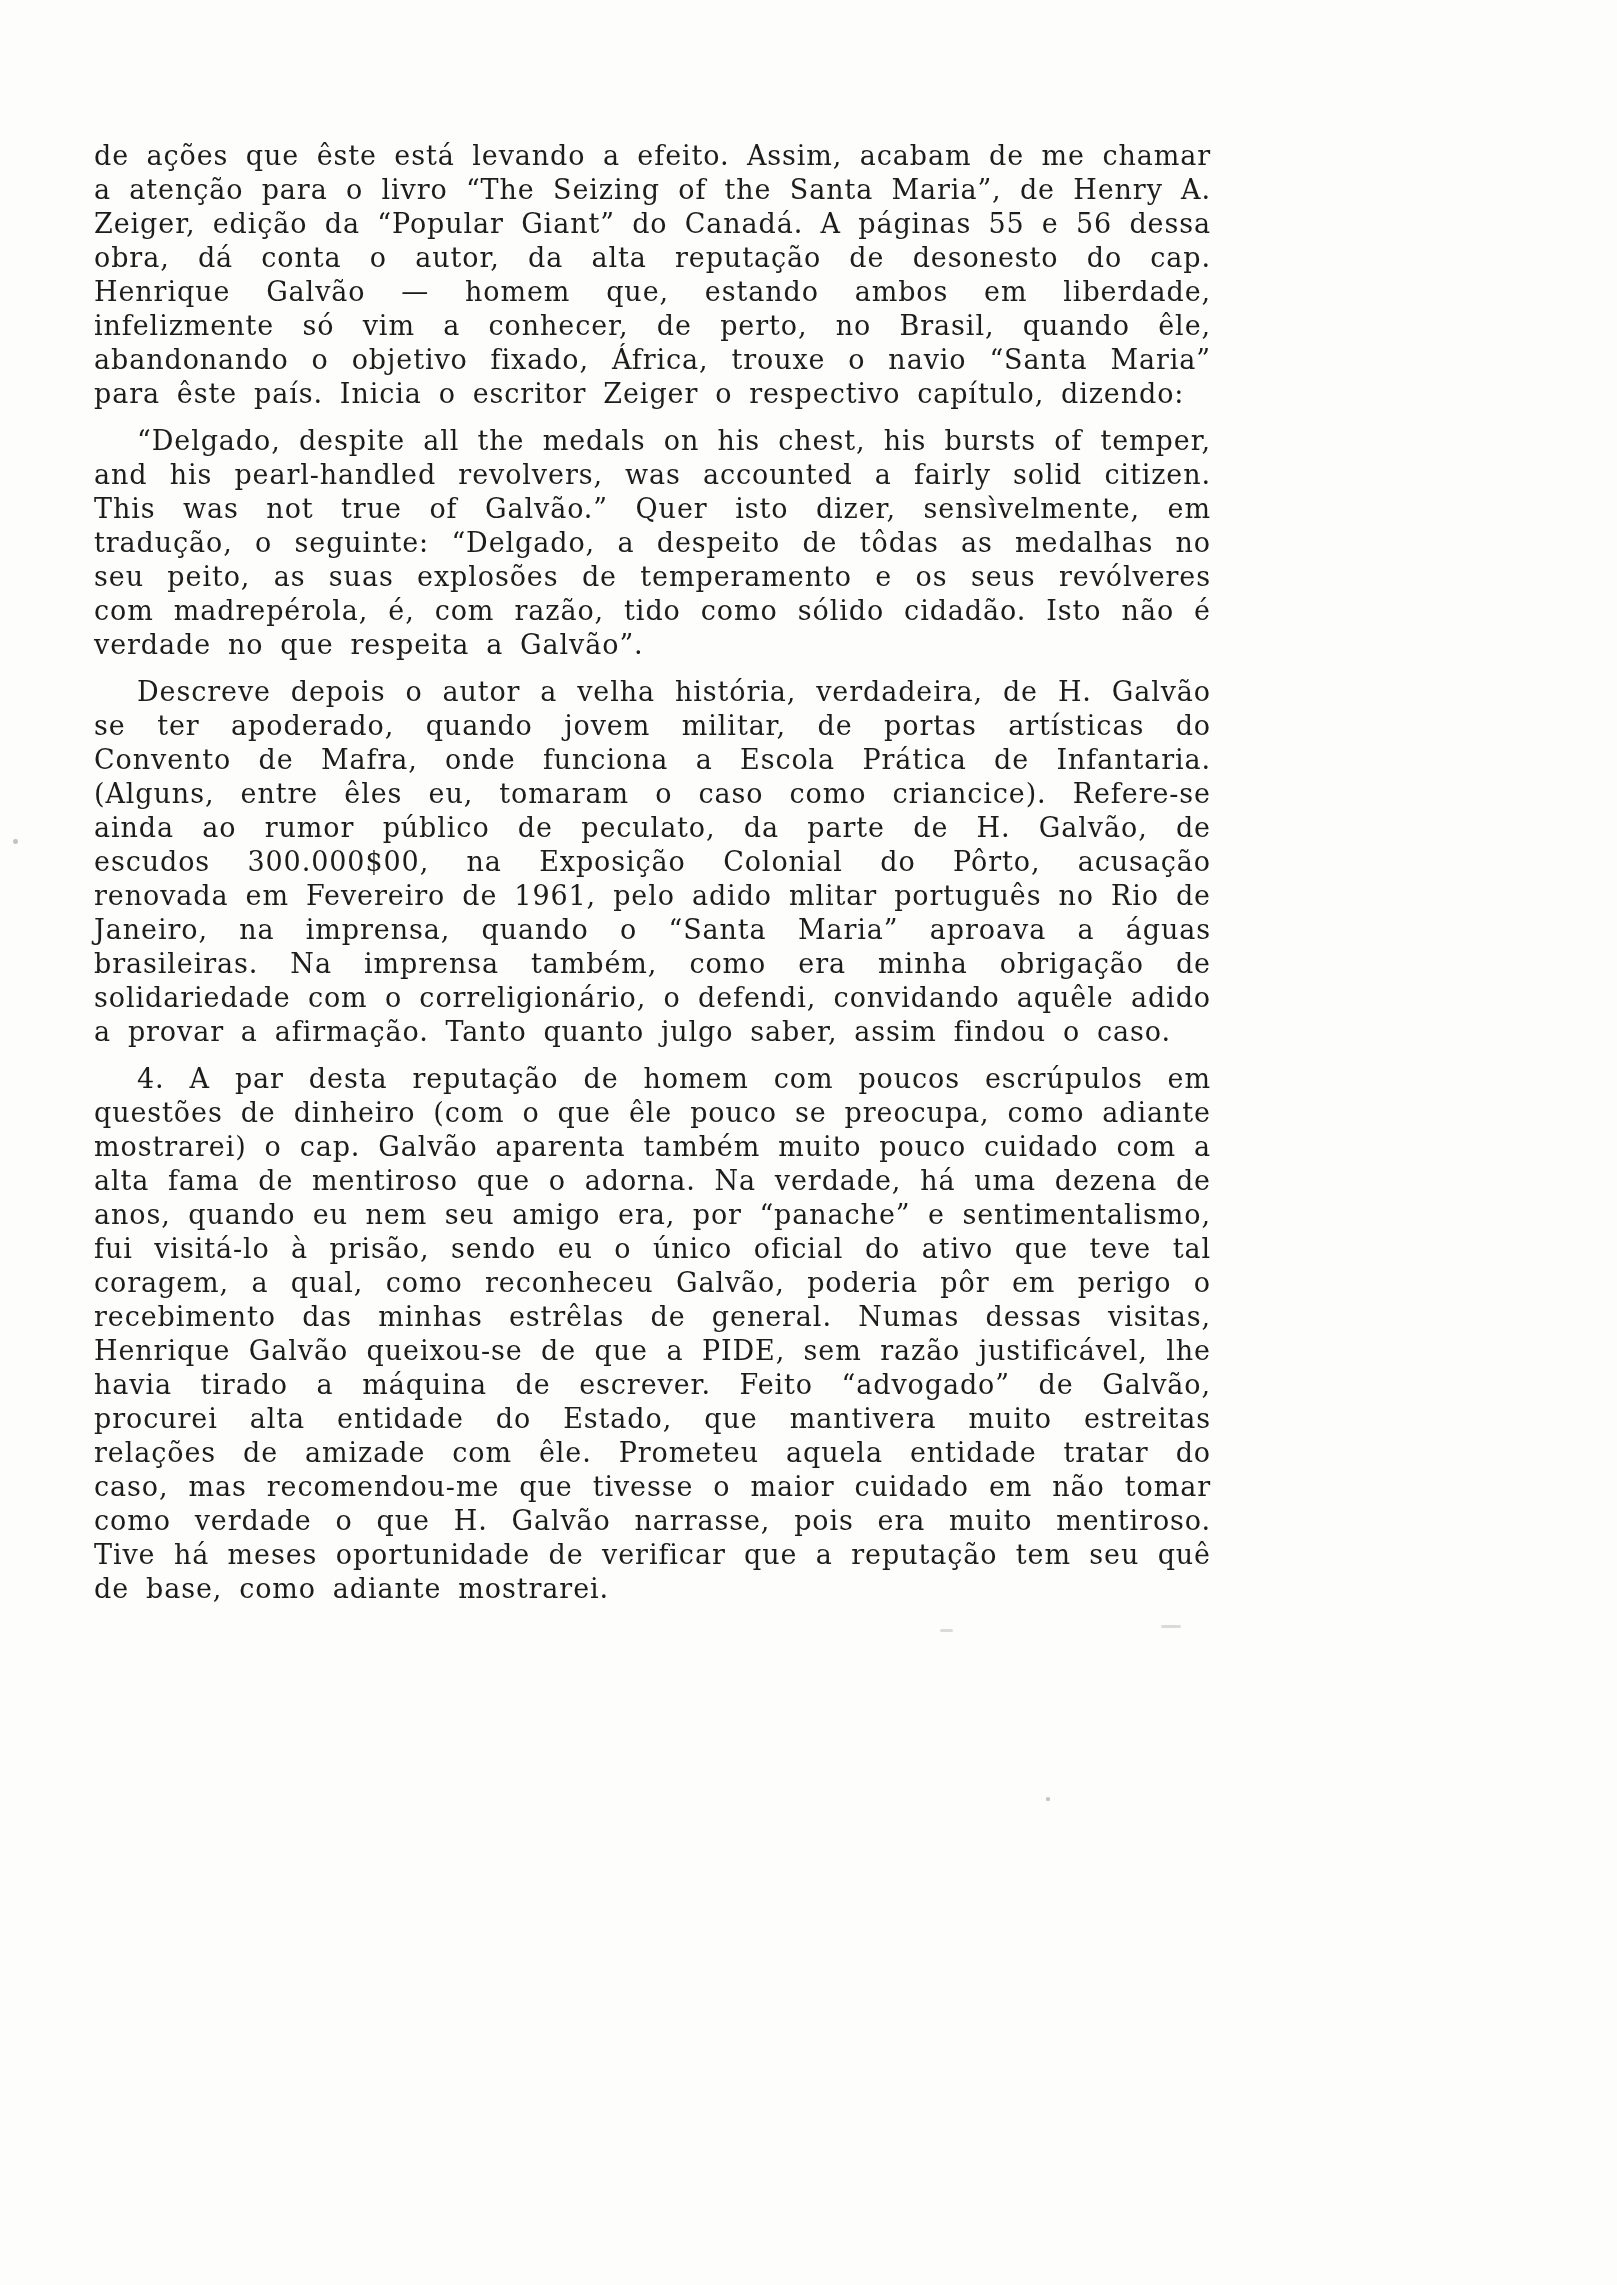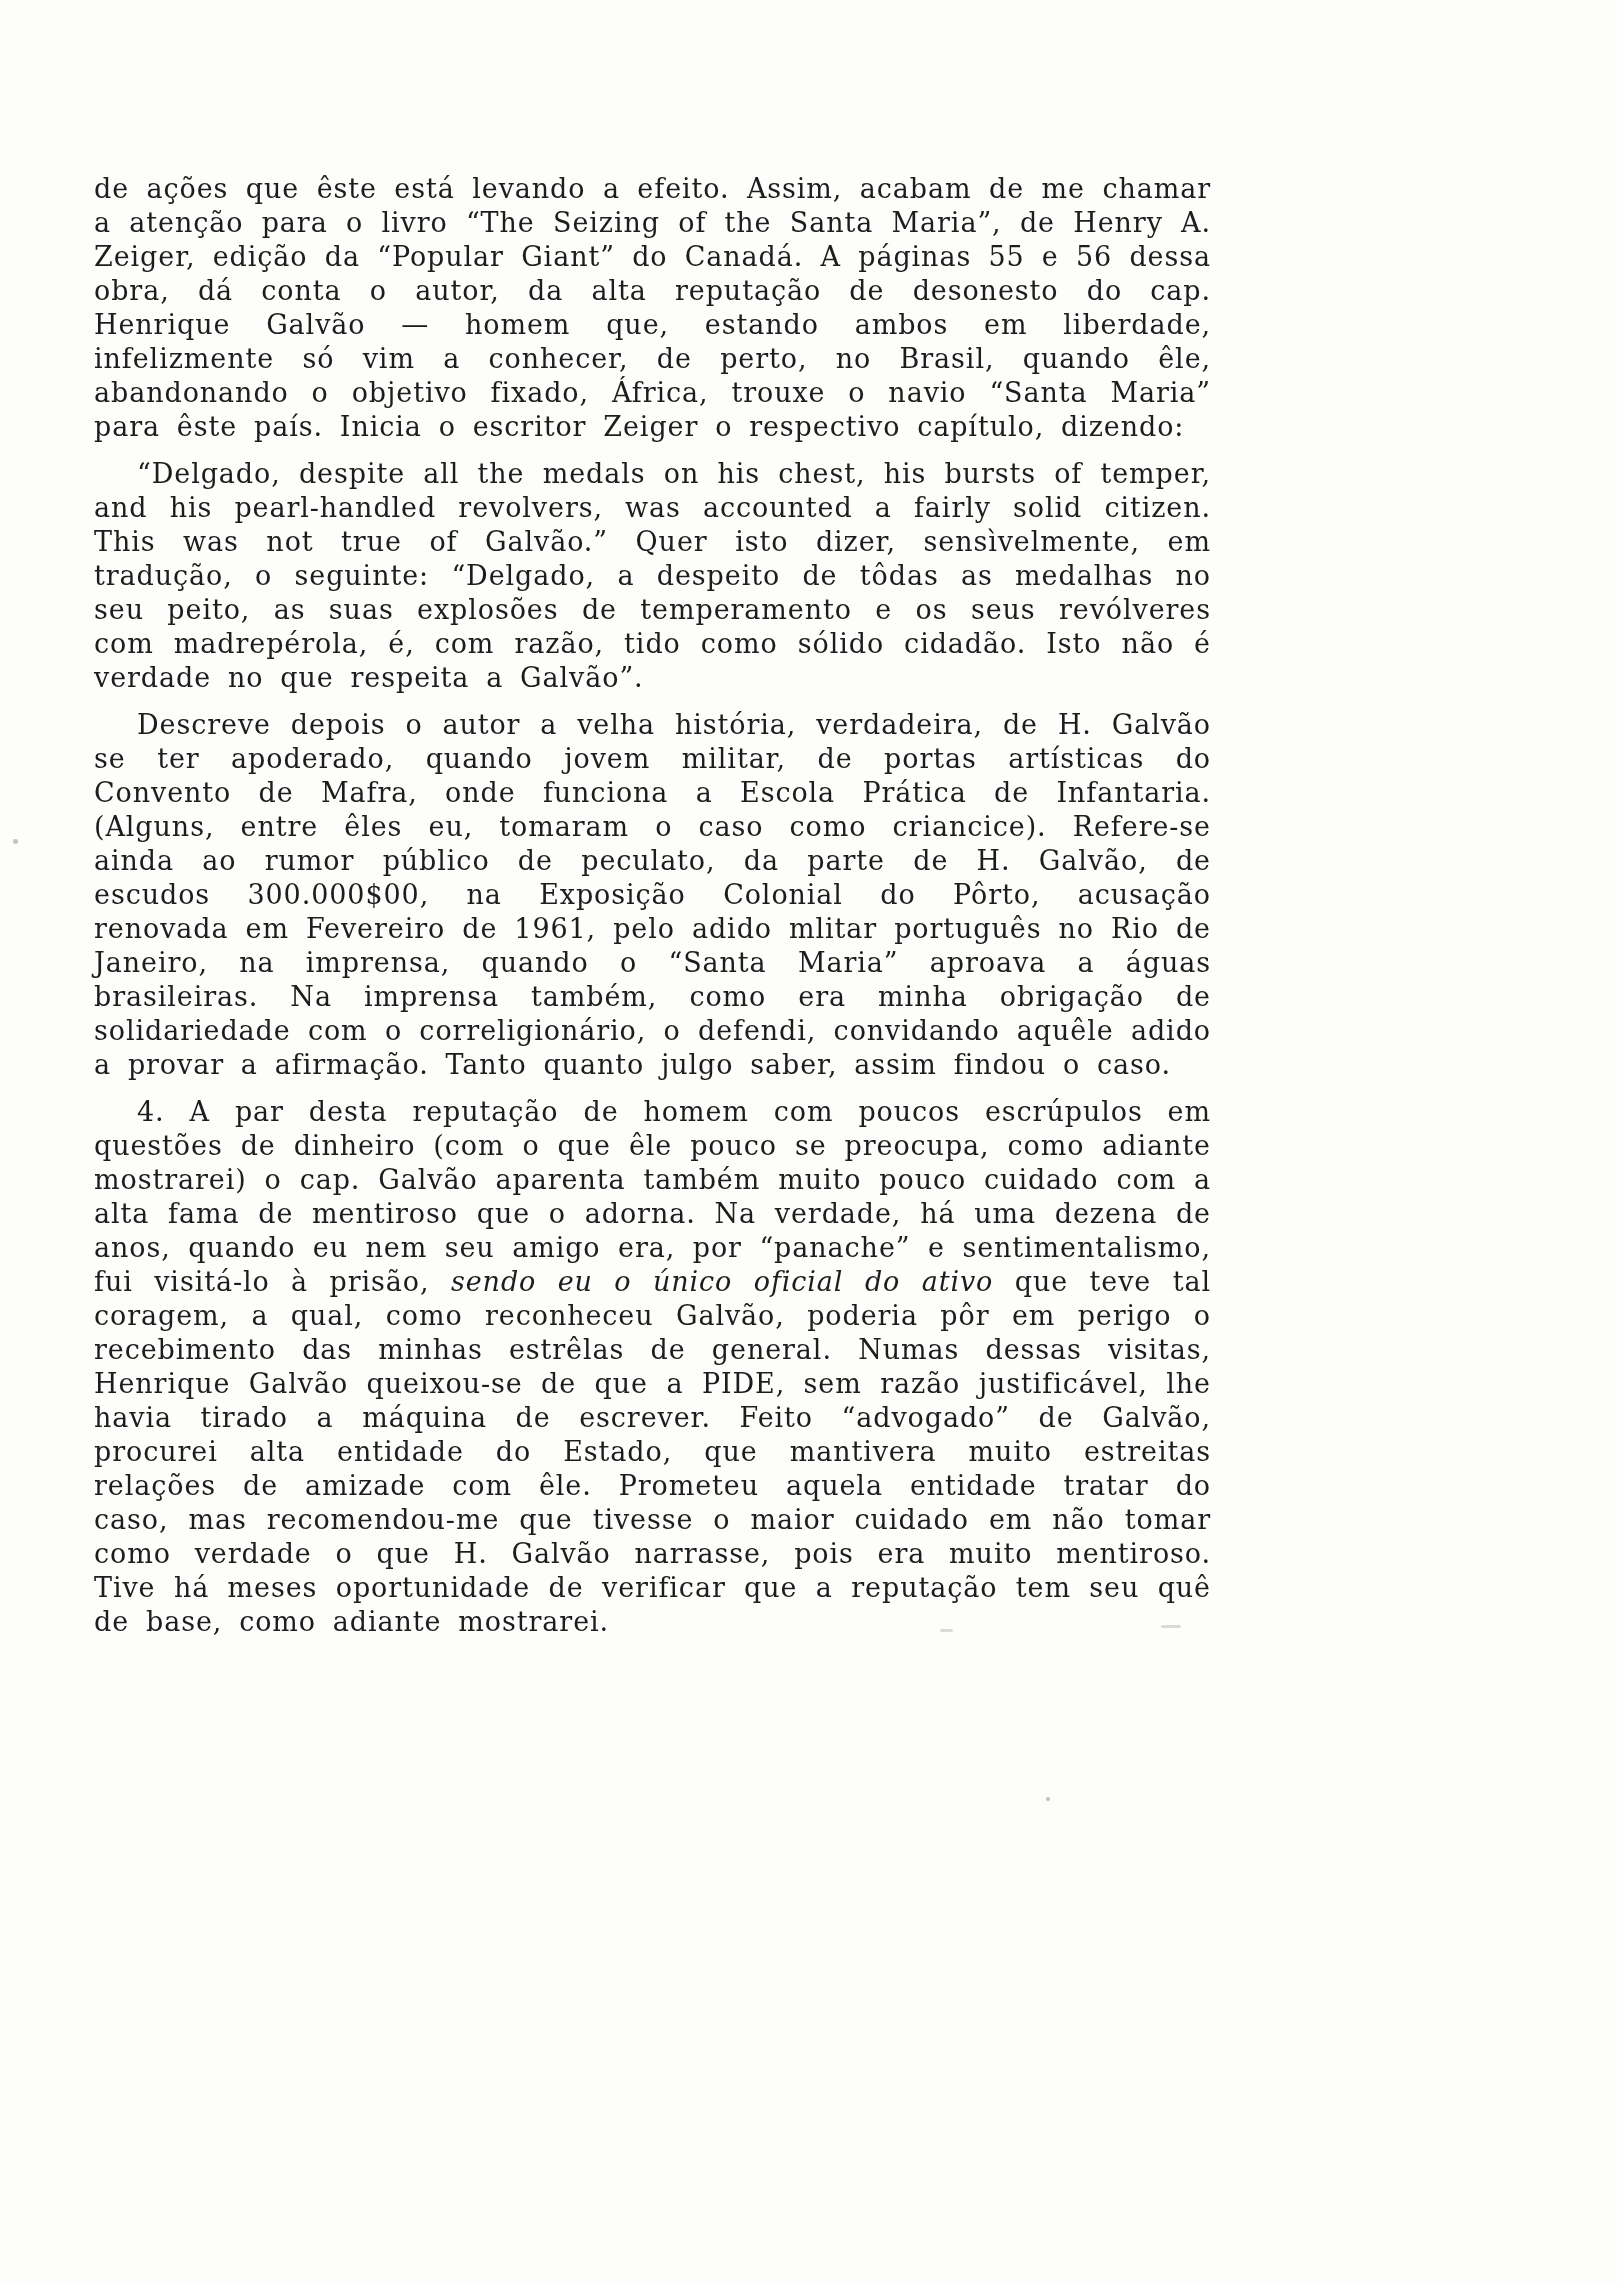--- a/index.html
+++ b/index.html
@@ -22,30 +22,28 @@
       left: 94px;
       top: 139px;
       width: 1117px;
       color: #1d1d1d;
       font-size: 27px;
       line-height: 34px;
       letter-spacing: 0.9px;
       word-spacing: 7.4px;
       text-align: justify;
       hyphens: auto;
-      margin-top: 33px;
     }
     p.para {
       margin: 0 0 13px 0;
     }
     p.para.indent {
       text-indent: 43px;
     }
     .italic {
-      font-style: italic;
     }
     
     .speck {
       position: absolute;
       background: #7d7d78;
       border-radius: 50%;
       opacity: 0.45;
     }
     .speck-1 { left: 13px;  top: 839px;  width: 4.6px; height: 4.6px; }
     .speck-2 { left: 1046px; top: 1797px; width: 3.7px; height: 3.7px; }

